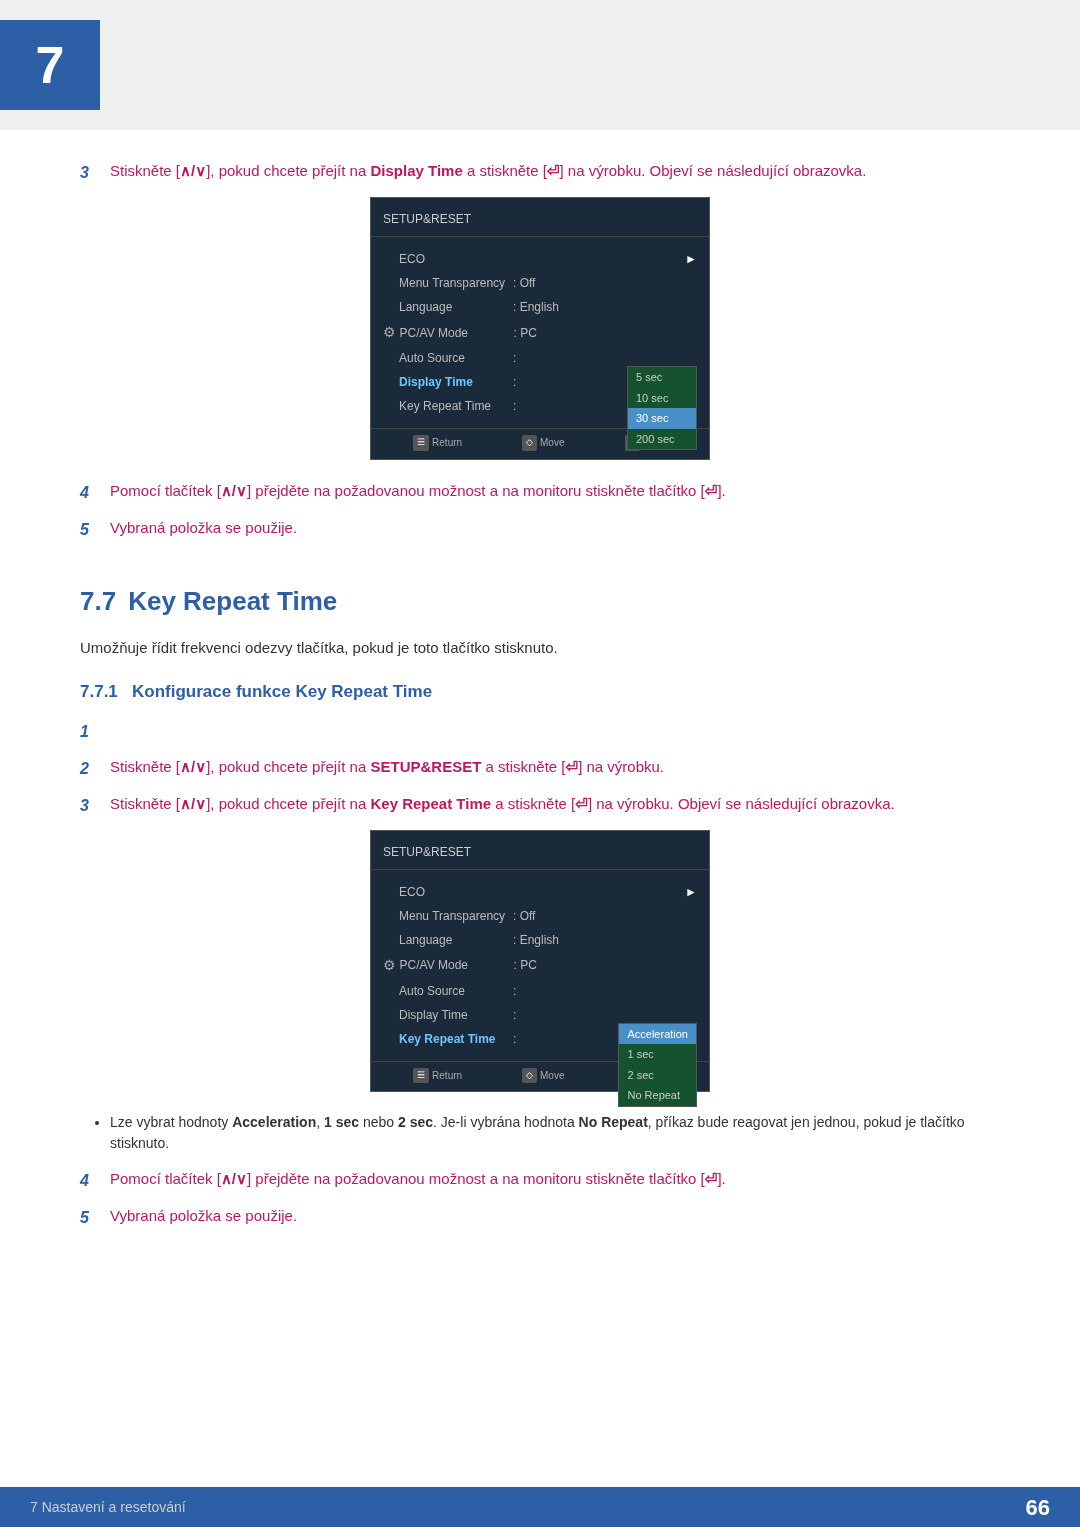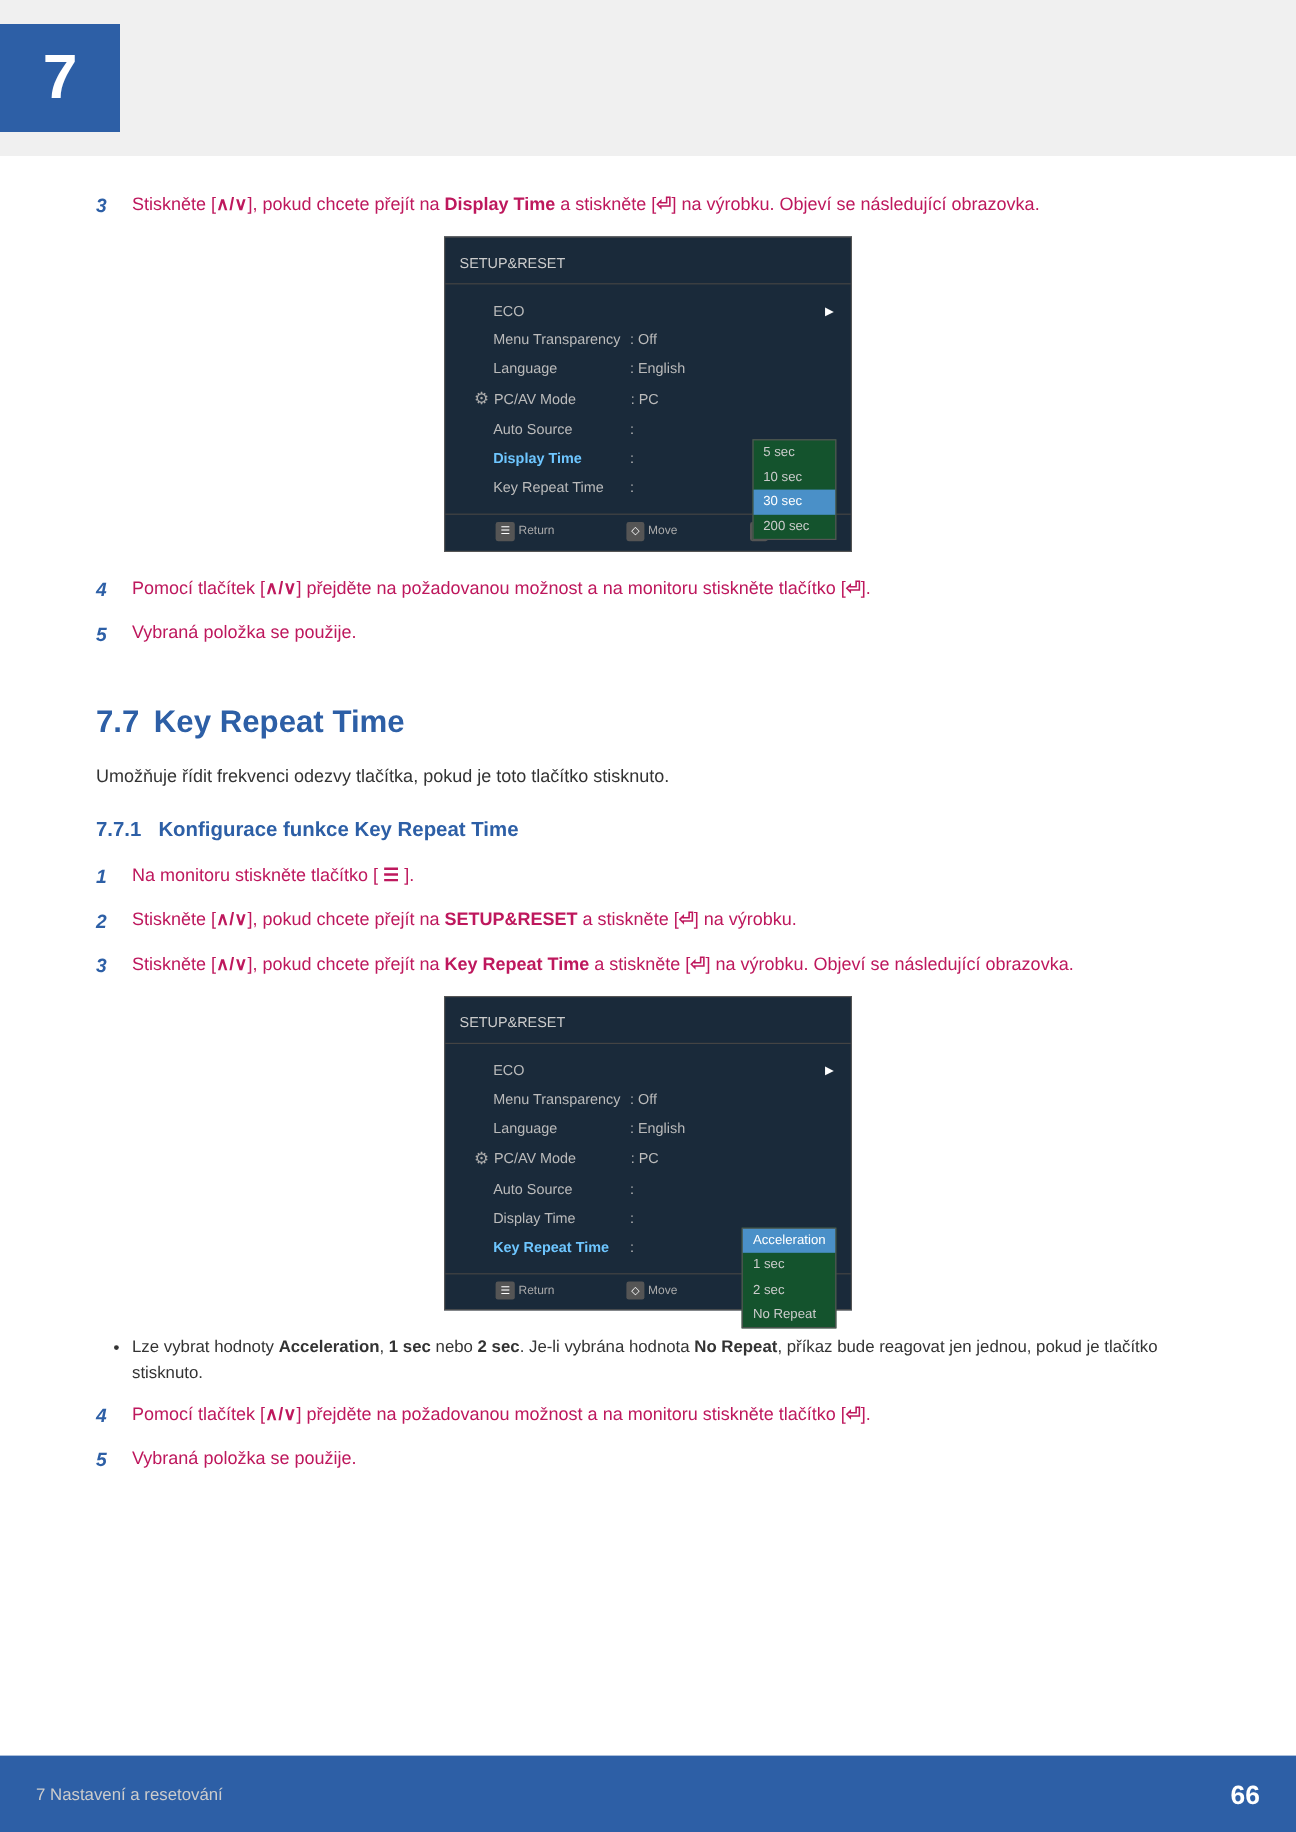--- a/index.html
+++ b/index.html
@@ -93,21 +93,20 @@
     .menu-rows {
       padding: 4px 0;
     }
     .menu-row {
       display: flex;
       align-items: center;
       padding: 3px 12px 3px 28px;
       font-size: 12px;
       color: #ccc;
       position: relative;
-      margin-left: 12px;
     }
     .menu-row.has-icon {
       padding-left: 12px;
     }
     .menu-row-label {
       min-width: 110px;
       color: #bbb;
     }
     .menu-row-value {
       color: #bbb;
@@ -217,21 +216,21 @@
       position: absolute;
       bottom: 0;
       left: 0;
       right: 0;
       background: #2d5fa6;
       color: #fff;
       display: flex;
       align-items: center;
       justify-content: space-between;
       padding: 10px 30px;
-      height: 64px;
+      height: 40px;
     }
     .footer-text {
       font-size: 14px;
       color: #ccc;
     }
     .footer-page-num {
       font-size: 22px;
       font-weight: bold;
       color: #fff;
     }
@@ -331,23 +330,20 @@
     <div class="section-desc">Umožňuje řídit frekvenci odezvy tlačítka, pokud je toto tlačítko stisknuto.</div>
 
     <div class="subsection-heading">
       <span>7.7.1</span>
       &nbsp;
       <span>Konfigurace funkce Key Repeat Time</span>
     </div>
 
     <div class="step">
       <span class="step-num" style="color:#2d5fa6;">1</span>
-      <span class="step-text">
-        Na monitoru stiskněte tlačítko [ <b>☰</b> ].
-      </span>
     </div>
     <div class="step">
       <span class="step-num" style="color:#2d5fa6;">2</span>
       <span class="step-text">
         Stiskněte [<b>∧/∨</b>], pokud chcete přejít na <b>SETUP&amp;RESET</b> a stiskněte [<b>⏎</b>] na výrobku.
       </span>
     </div>
     <div class="step">
       <span class="step-num" style="color:#2d5fa6;">3</span>
       <span class="step-text">

